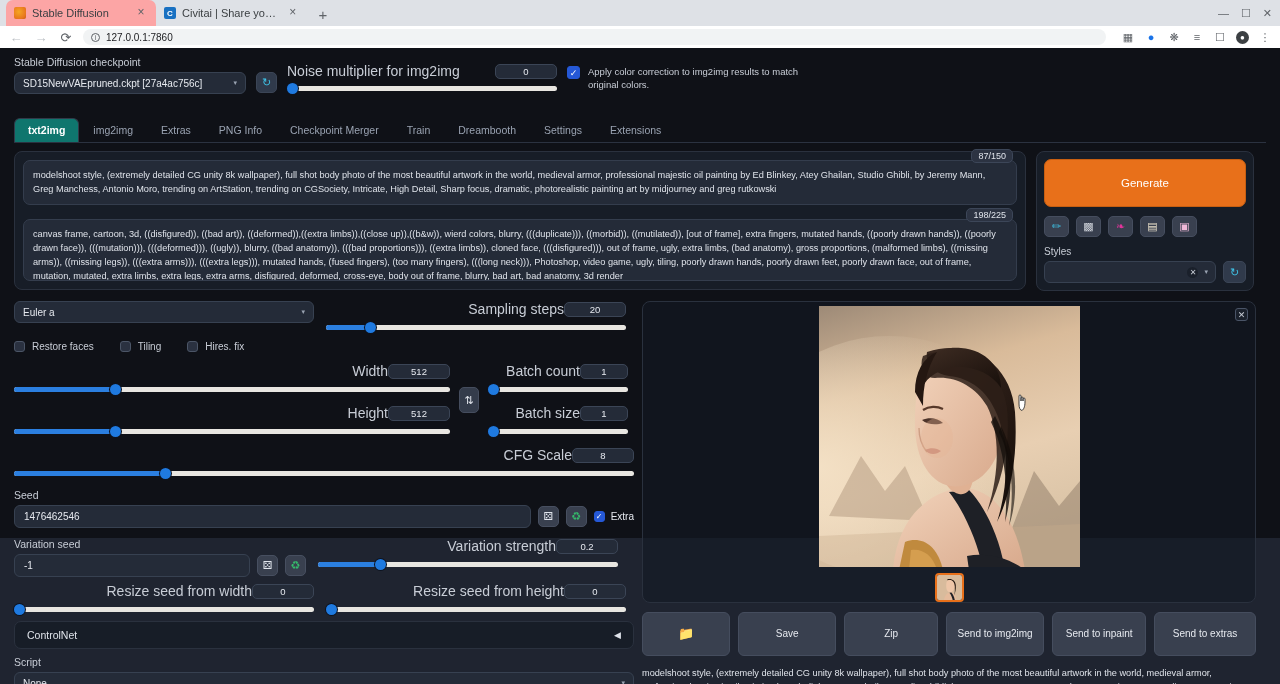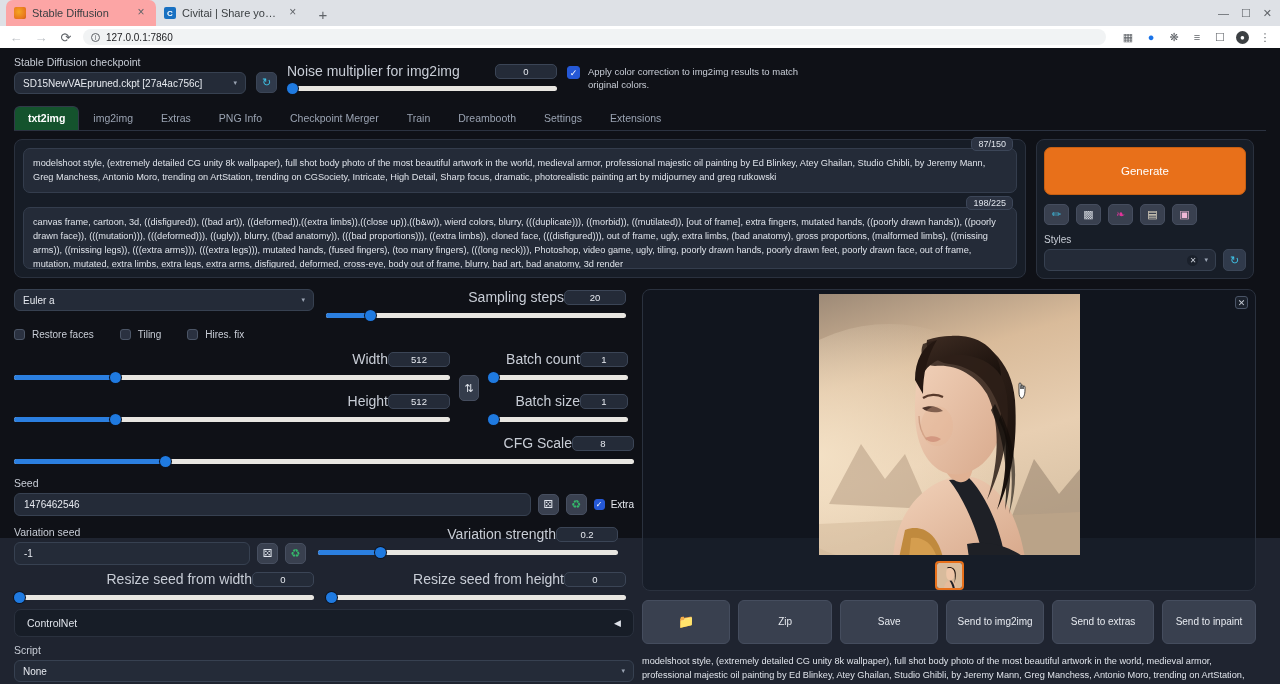--- a/index.html
+++ b/index.html
@@ -76,21 +76,21 @@
   .sknob { position: absolute; width: 11px; height: 11px; border-radius: 50%; background: #1f7ae0; box-shadow: 0 0 0 1px #0d1320; }
 
   .colorcorr { display: flex; align-items: flex-start; gap: 8px; max-width: 240px; margin-bottom: 2px;}
   .cb { width: 13px; height: 13px; border-radius: 3px; border: 1px solid #4b5566; background: #2a3140; flex: 0 0 13px; }
   .cb.on { background: #2558d6; border-color: #2558d6; color: #fff; font-size: 9px; display:flex; align-items:center; justify-content:center; }
   .cc-text { font-size: 9.5px; color: #c8cdd6; line-height: 1.35; }
 
   
   .tabs { display: flex; align-items: flex-end; gap: 0; margin-top: 12px; border-bottom: 1px solid #2b3240; }
   .tab { padding: 5px 13px 6px 13px; font-size: 10.5px; color: #9aa3b2; border: 1px solid transparent; border-bottom: none;}
-  .tab.active { color: #ffffff; font-weight: bold; background: #14532d; border-color: #313a49; border-radius: 6px 6px 0 0; }
+  .tab.active { color: #ffffff; font-weight: bold; background: #0f766e; border-color: #313a49; border-radius: 6px 6px 0 0; margin-top: 12px; }
 
   
   .main { display: flex; gap: 10px; margin-top: 8px; }
   .left { width: 1012px; }
   .right { width: 218px; }
 
   .prompt-wrap { position: relative; }
   .prompt-box {
     background: #242b38; border: 1px solid #343d4d; border-radius: 7px;
     padding: 7px 9px; font-size: 9.2px; line-height: 1.55; color: #dfe3ea;
@@ -558,23 +558,23 @@
               <path d="M130 186 C146 206 160 240 164 264 L186 264 C180 228 164 198 150 184 Z" fill="#1e2026"></path>
             </svg>
           </div>
         </div>
       </div>
 
       <div class="outbtns">
         <div class="obtn" style="width:90px">
           <span style="font-size:13px;color:#e8b44a">📁</span>
         </div>
+        <div class="obtn" style="width:100px">Save</div>
         <div class="obtn" style="width:96px">Zip</div>
-        <div class="obtn" style="width:100px">Save</div>
         <div class="obtn" style="width:100px">Send to img2img</div>
+        <div class="obtn" style="width:96px">Send to inpaint</div>
         <div class="obtn" style="width:104px">Send to extras</div>
-        <div class="obtn" style="width:96px">Send to inpaint</div>
       </div>
 
       <div class="outprompt">modelshoot style, (extremely detailed CG unity 8k wallpaper), full shot body photo of the most beautiful artwork in the world, medieval armor, professional majestic oil painting by Ed Blinkey, Atey Ghailan, Studio Ghibli, by Jeremy Mann, Greg Manchess, Antonio Moro, trending on ArtStation, trending on</div>
     </div>
   </div>
 </div>
 
 </body></html>

